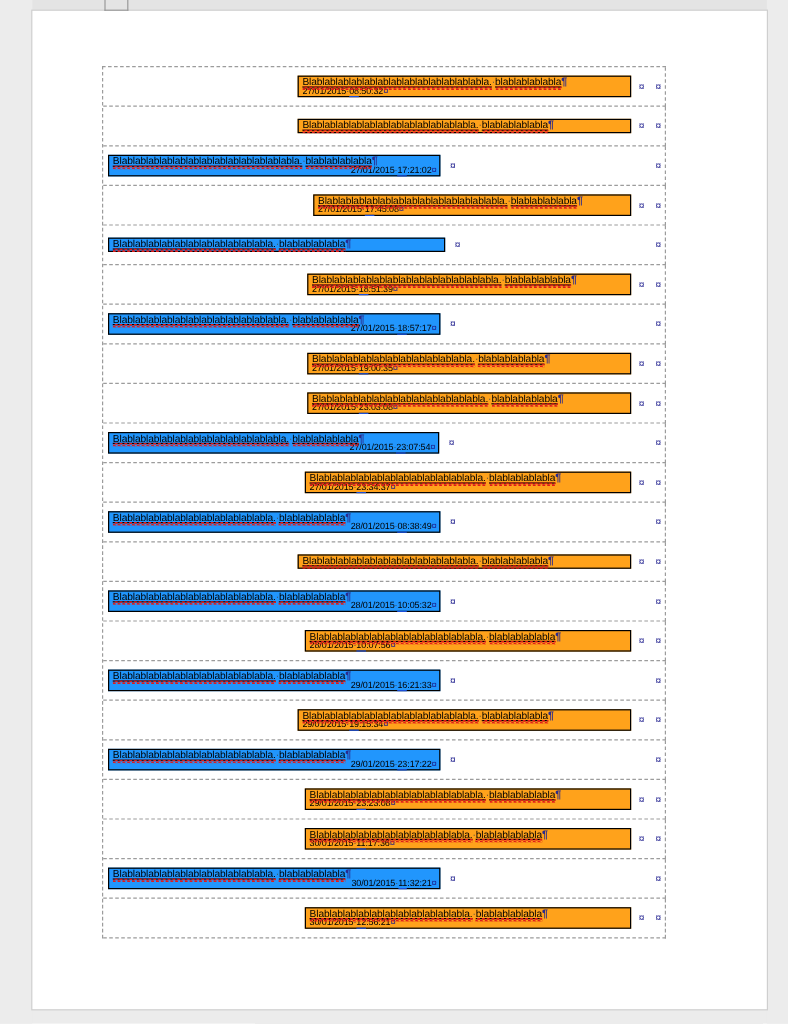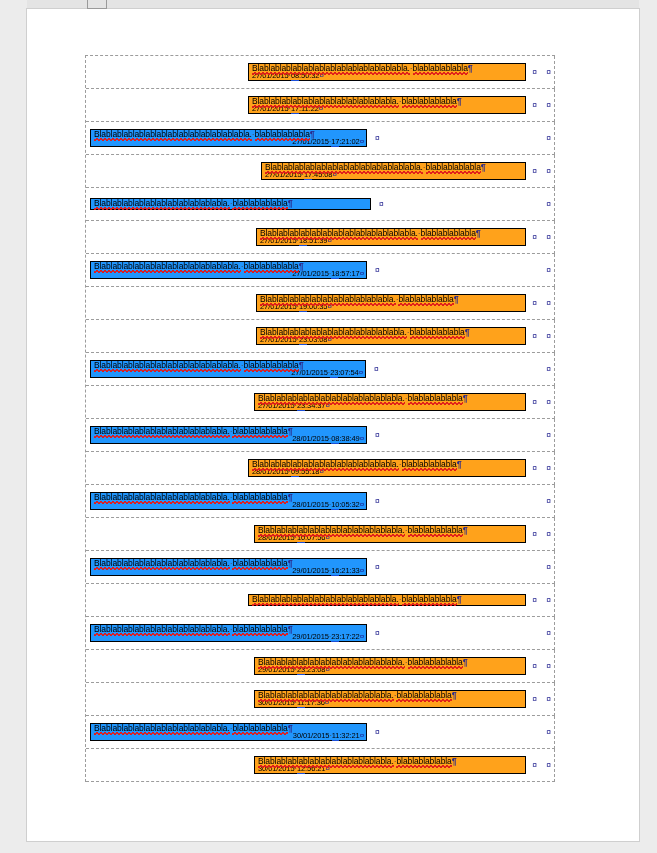--- a/index.html
+++ b/index.html
@@ -66,20 +66,21 @@
     display:block;
     font-size:8.5px;
     color:#000;
     white-space:nowrap;
     letter-spacing:-0.1px;
     position:relative;
   }
   
   .sq{
     position:relative;
+    text-decoration:underline;
     text-decoration-color:#000;
     text-decoration-thickness:1px;
   }
   .sq::after{
     content:"";
     position:absolute;left:0;right:0;bottom:-2px;height:3px;
     background-image:
       radial-gradient(circle at 1px 2.5px, #e01b1b 1.1px, transparent 1.3px),
       radial-gradient(circle at 3px 0.5px, #e01b1b 1.1px, transparent 1.3px);
     background-size:4px 3px;
@@ -121,21 +122,20 @@
           <div class="bubble orange" style="width: 278px;">
             <div class="btext"><span class="sq">Blablablablablablablablablablablablablabla.</span><span class="dot">·</span><span class="sq">blablablablabla</span><span class="pilcrow">¶</span></div>
             <div class="bstamp"><span>27/01/2015</span><span class="dot">·</span><span class="hhmm">08</span><span>:50:32</span><span class="cellmk">¤</span></div>
           </div>
           <span class="bubblemk" style="right: 17px;">¤</span>
           <span class="rowmk-right">¤</span>
         </div>
         <div class="row right">
           <div class="bubble orange" style="width: 278px;">
             <div class="btext"><span class="sq">Blablablablablablablablablablablablabla.</span><span class="dot">·</span><span class="sq">blablablablabla</span><span class="pilcrow">¶</span></div>
-            <div class="bstamp"><span>27/01/2015</span><span class="dot">·</span><span class="hhmm">17</span><span>:11:22</span><span class="cellmk">¤</span></div>
           </div>
           <span class="bubblemk" style="right: 17px;">¤</span>
           <span class="rowmk-right">¤</span>
         </div>
         <div class="row left">
           <div class="bubble blue" style="width: 277px;">
             <div class="btext"><span class="sq">Blablablablablablablablablablablablablabla.</span><span class="dot">·</span><span class="sq">blablablablabla</span><span class="pilcrow">¶</span></div>
             <div class="bstamp"><span>27/01/2015</span><span class="dot">·</span><span class="hhmm">17</span><span>:21:02</span><span class="cellmk">¤</span></div>
           </div>
           <span class="bubblemk" style="left: 289px;">¤</span>
@@ -208,21 +208,20 @@
           <div class="bubble blue" style="width: 277px;">
             <div class="btext"><span class="sq">Blablablablablablablablablablablabla.</span><span class="dot">·</span><span class="sq">blablablablabla</span><span class="pilcrow">¶</span></div>
             <div class="bstamp"><span>28/01/2015</span><span class="dot">·</span><span class="hhmm">08</span><span>:38:49</span><span class="cellmk">¤</span></div>
           </div>
           <span class="bubblemk" style="left: 289px;">¤</span>
           <span class="rowmk-right">¤</span>
         </div>
         <div class="row right">
           <div class="bubble orange" style="width: 278px;">
             <div class="btext"><span class="sq">Blablablablablablablablablablablablabla.</span><span class="dot">·</span><span class="sq">blablablablabla</span><span class="pilcrow">¶</span></div>
-            <div class="bstamp"><span>28/01/2015</span><span class="dot">·</span><span class="hhmm">09</span><span>:55:18</span><span class="cellmk">¤</span></div>
           </div>
           <span class="bubblemk" style="right: 17px;">¤</span>
           <span class="rowmk-right">¤</span>
         </div>
         <div class="row left">
           <div class="bubble blue" style="width: 277px;">
             <div class="btext"><span class="sq">Blablablablablablablablablablablabla.</span><span class="dot">·</span><span class="sq">blablablablabla</span><span class="pilcrow">¶</span></div>
             <div class="bstamp"><span>28/01/2015</span><span class="dot">·</span><span class="hhmm">10</span><span>:05:32</span><span class="cellmk">¤</span></div>
           </div>
           <span class="bubblemk" style="left: 289px;">¤</span>
@@ -240,20 +239,21 @@
           <div class="bubble blue" style="width: 277px;">
             <div class="btext"><span class="sq">Blablablablablablablablablablablabla.</span><span class="dot">·</span><span class="sq">blablablablabla</span><span class="pilcrow">¶</span></div>
             <div class="bstamp"><span>29/01/2015</span><span class="dot">·</span><span class="hhmm">16</span><span>:21:33</span><span class="cellmk">¤</span></div>
           </div>
           <span class="bubblemk" style="left: 289px;">¤</span>
           <span class="rowmk-right">¤</span>
         </div>
         <div class="row right">
           <div class="bubble orange" style="width: 278px;">
             <div class="btext"><span class="sq">Blablablablablablablablablablablablabla.</span><span class="dot">·</span><span class="sq">blablablablabla</span><span class="pilcrow">¶</span></div>
+            <div class="bstamp"><span>29/01/2015</span><span class="dot">·</span><span class="hhmm">19</span><span>:15:34</span><span class="cellmk">¤</span></div>
           </div>
           <span class="bubblemk" style="right: 17px;">¤</span>
           <span class="rowmk-right">¤</span>
         </div>
         <div class="row left">
           <div class="bubble blue" style="width: 277px;">
             <div class="btext"><span class="sq">Blablablablablablablablablablablabla.</span><span class="dot">·</span><span class="sq">blablablablabla</span><span class="pilcrow">¶</span></div>
             <div class="bstamp"><span>29/01/2015</span><span class="dot">·</span><span class="hhmm">23</span><span>:17:22</span><span class="cellmk">¤</span></div>
           </div>
           <span class="bubblemk" style="left: 289px;">¤</span>

